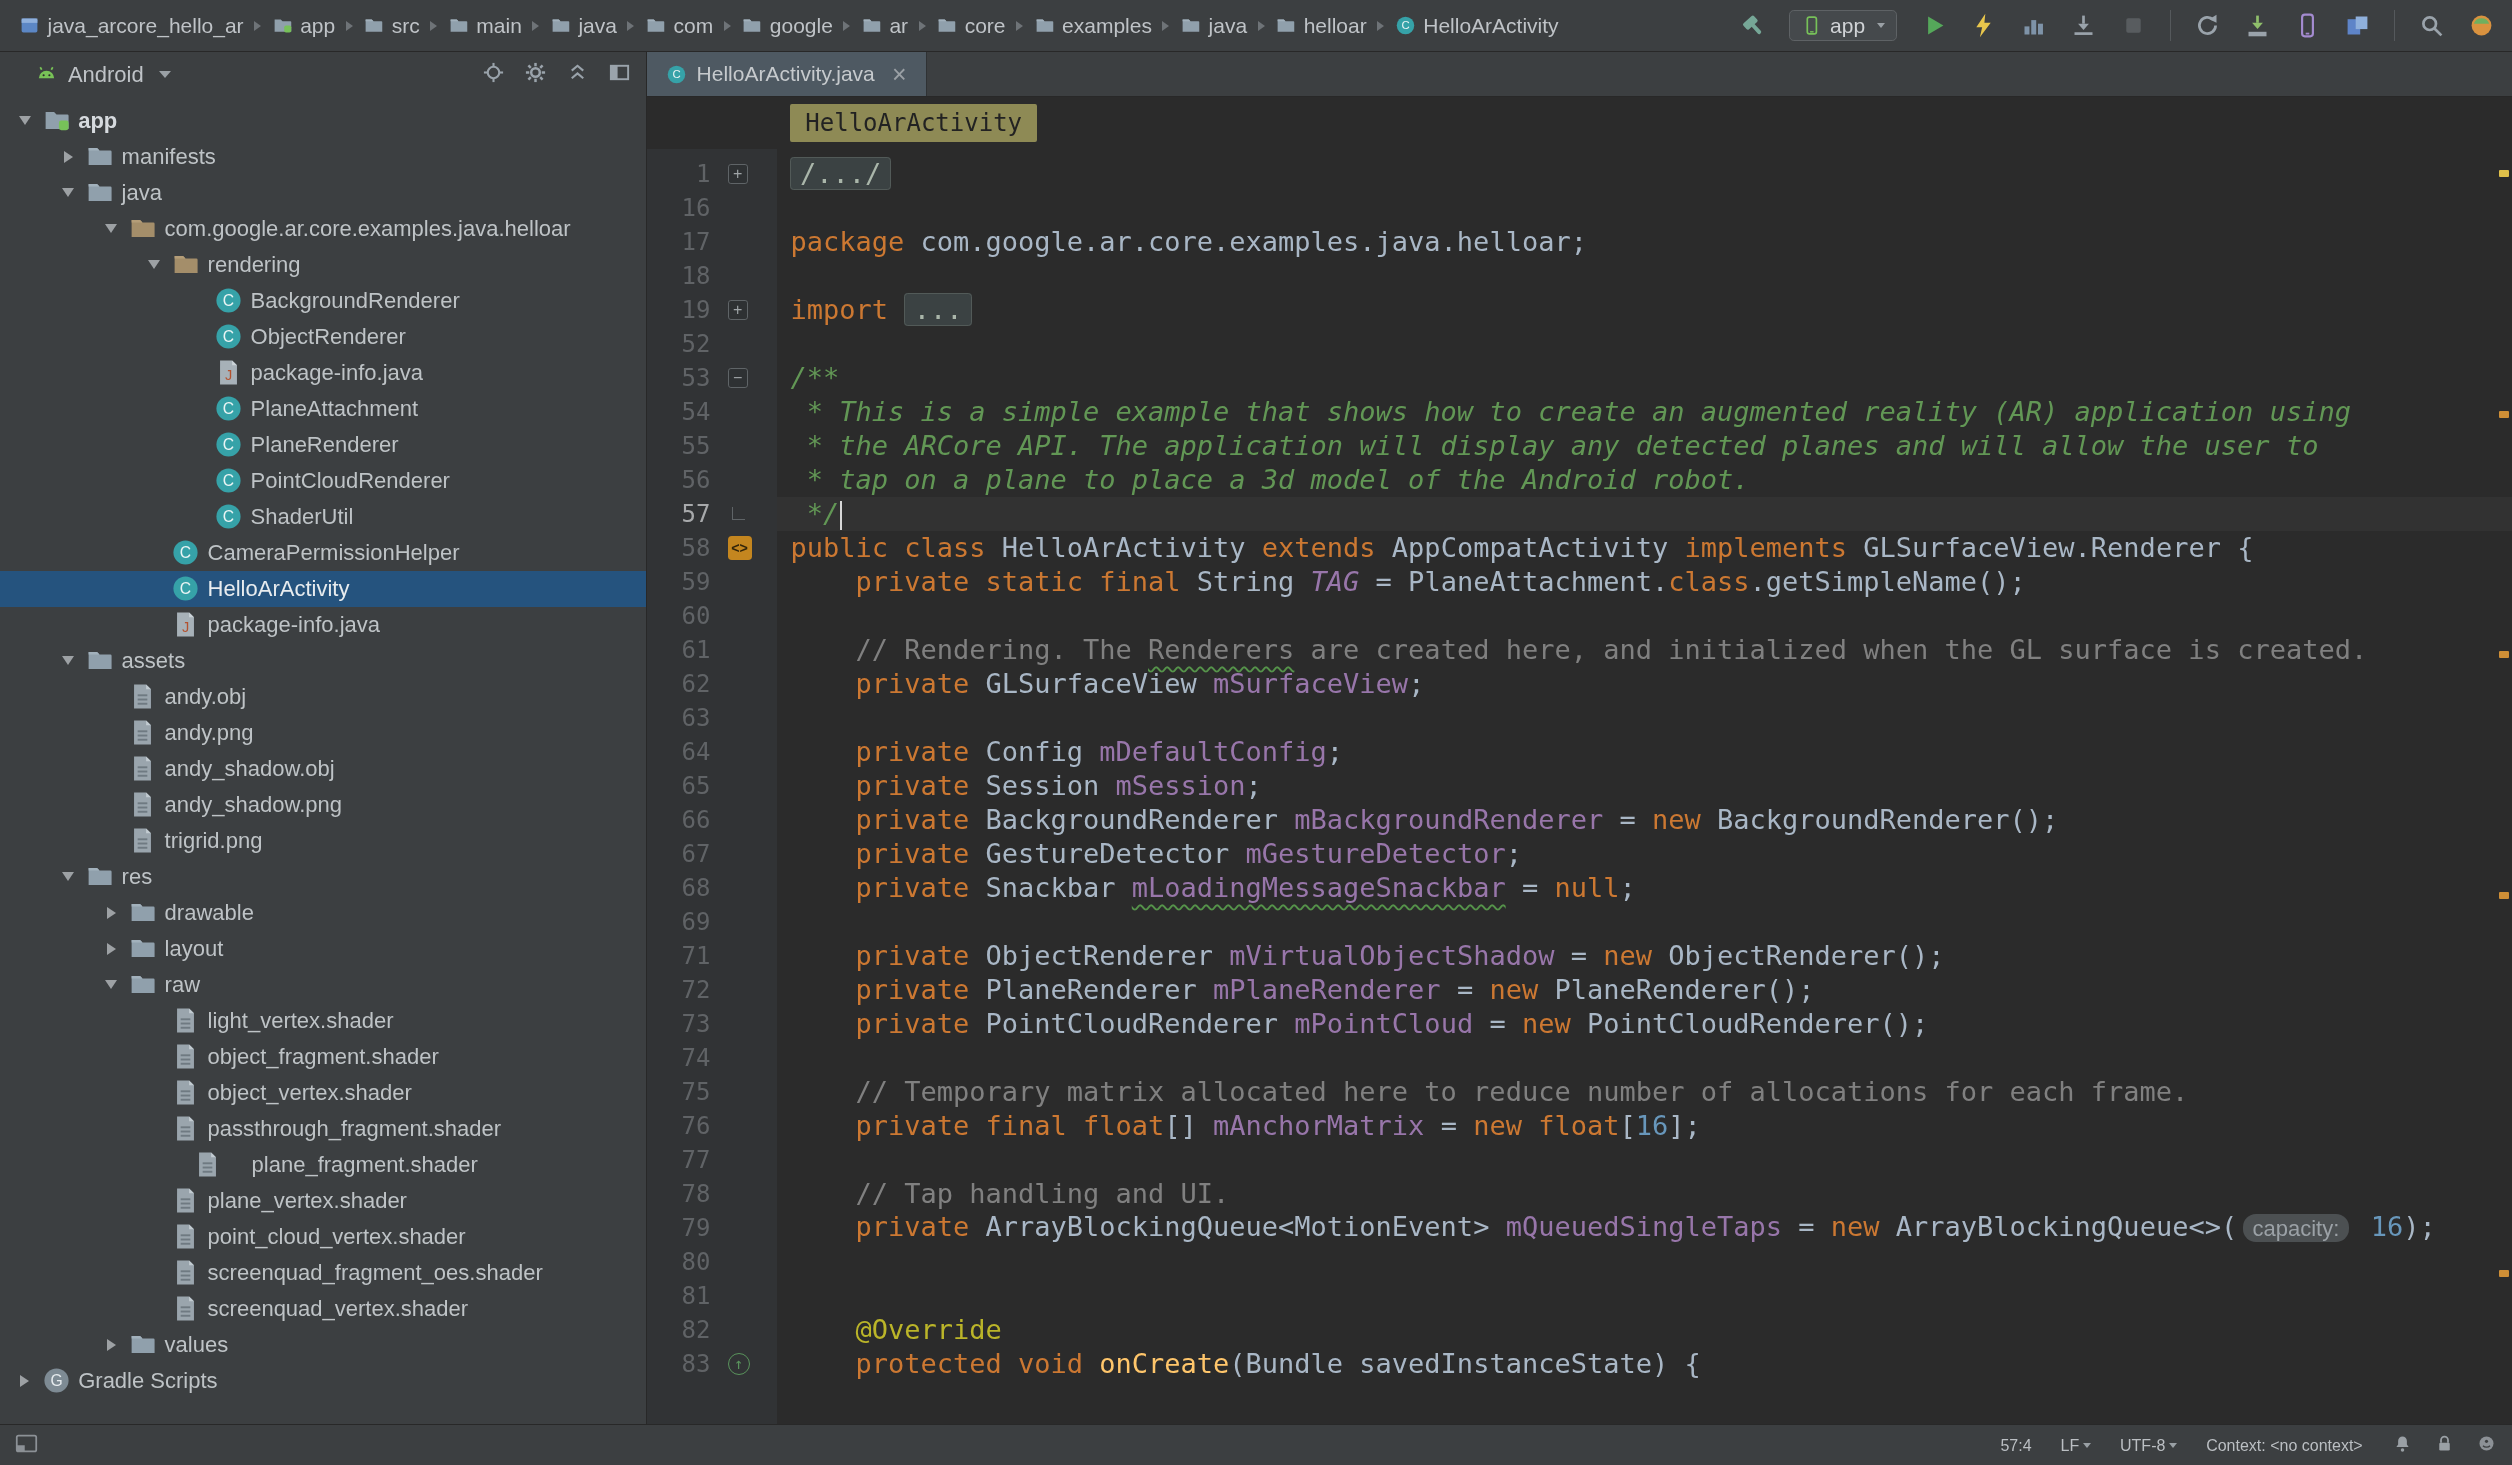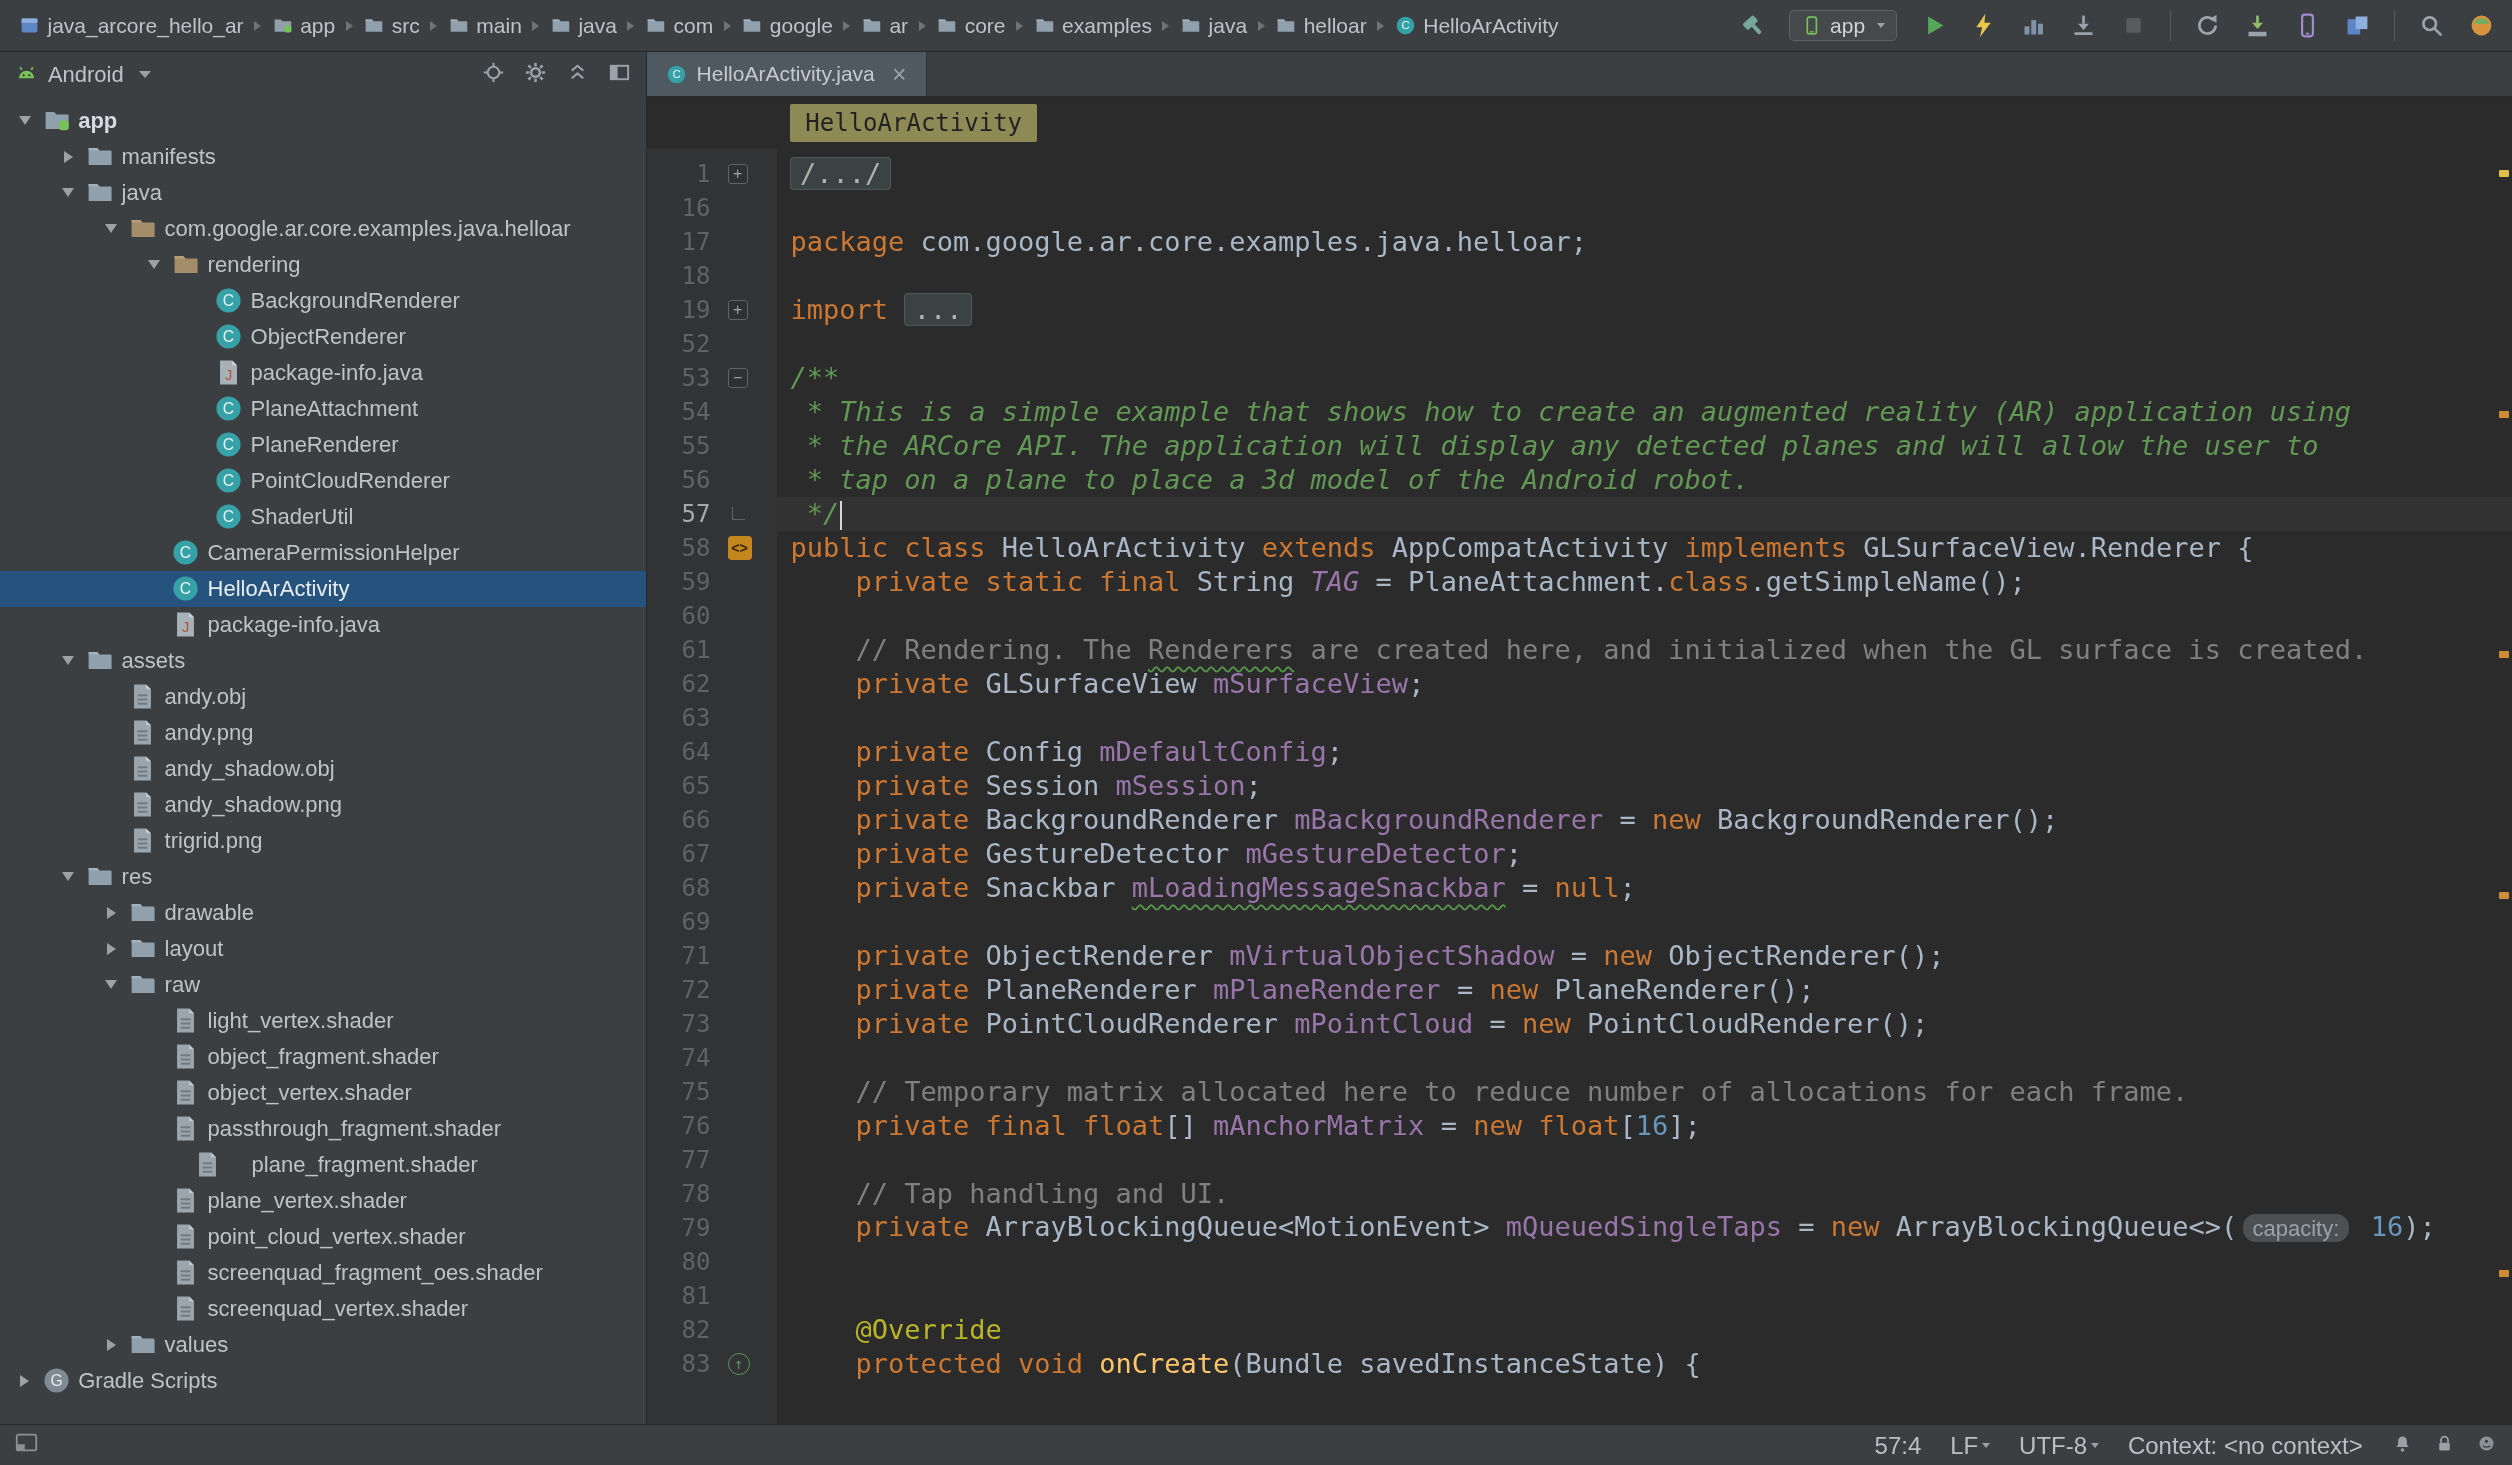--- a/index.html
+++ b/index.html
@@ -35,21 +35,21 @@
   .run-config{display:flex;align-items:center;gap:7.6px;background:#45494c;
     border:1px solid #5e6265;border-radius:4.8px;padding:2.9px 11.5px;font-size:21px;color:#d0d3d6;}
 
   
   .main{display:flex;height:1372px;}
 
   
   .project{width:647px;background:#3c3f41;border-right:1px solid #282828;
     display:flex;flex-direction:column;flex:none;}
   .project-header{height:45px;flex:none;display:flex;align-items:center;
-    justify-content:space-between;padding:0 15.3px;}
+    justify-content:space-between;padding:0 15.3px;margin-left:20px;}
   .view-combo{display:flex;align-items:center;gap:9.6px;font-size:22px;color:#bfc3c7;}
   .header-icons{display:flex;align-items:center;gap:19px;}
   .tree{flex:1;overflow:hidden;padding-top:5.7px;font-size:22px;color:#bec3c6;}
   .tree-row{height:36px;display:flex;align-items:center;white-space:nowrap;cursor:default;}
   .tree-row.selected{background:var(--sel);color:#e8ecef;}
   .tree-row.bold{font-weight:bold;color:#d6dade;}
   .tree-arrow{width:34px;flex:none;display:flex;align-items:center;justify-content:center;}
   .arr-down{width:0;height:0;border-top:9.6px solid #9da1a4;border-left:6.7px solid transparent;border-right:6.7px solid transparent;}
   .arr-right{width:0;height:0;border-left:9.6px solid #9da1a4;border-top:6.7px solid transparent;border-bottom:6.7px solid transparent;}
   .tree-icon{width:29px;height:29px;margin-right:7.6px;flex:none;}
@@ -101,21 +101,21 @@
   .tk-hint{background:#4c5052;color:#9ba1a6;border-radius:13px;padding:1.9px 9.6px;margin:0 5.7px;
     font-family:"Liberation Sans",sans-serif;font-size:22px;}
   .caret{display:inline-block;width:1.9px;height:29px;background:#d8d8d8;vertical-align:middle;margin-left:1px;}
 
   .stripe{position:absolute;top:0;right:0;bottom:0;width:17px;}
   .stripe-tick{position:absolute;right:2.9px;width:10.5px;height:6.7px;border-radius:1px;}
 
   
   .statusbar{height:42px;background:#3c3f41;border-top:1px solid #282828;
     display:flex;align-items:center;justify-content:space-between;padding:0 15.3px;
-    font-size:24px;color:#bbbfc3;}
+    font-size:16px;color:#bbbfc3;}
   .sb-left,.sb-right{display:flex;align-items:center;gap:29px;}
   .sb-item{display:flex;align-items:center;cursor:default;white-space:nowrap;}
 </style>
 </head>
 <body>
 
 <div class="topbar">
   <div class="crumbs" id="crumbs">
       <span class="crumb">
         <span class="svg-icon xs">

